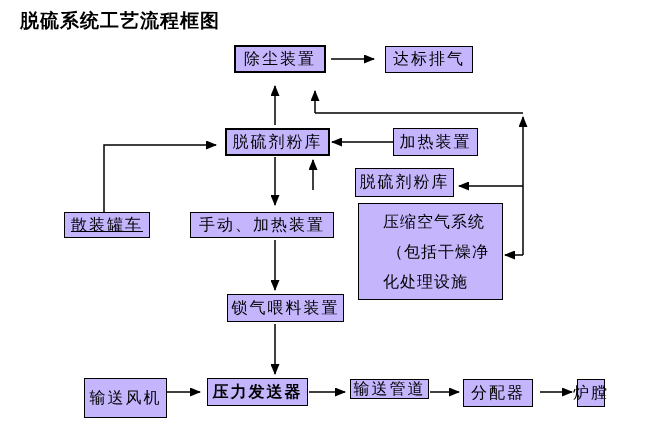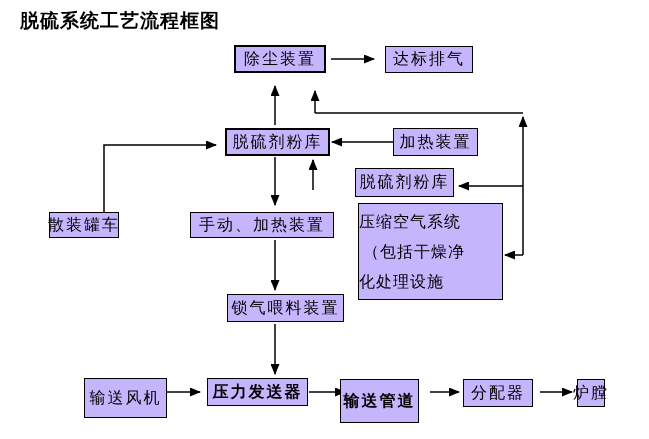--- a/index.html
+++ b/index.html
@@ -5,21 +5,21 @@
   html,body{margin:0;padding:0;background:#fff;}
   #stage{position:relative;width:649px;height:439px;background:#ffffff;overflow:hidden;
          font-family:"Liberation Serif","DejaVu Serif",serif;color:#000;border-radius:6px;}
   #title{position:absolute;left:20px;top:8px;font-family:"DejaVu Sans","Liberation Sans",sans-serif;
          font-weight:bold;font-size:19px;letter-spacing:1px;white-space:nowrap;}
   .box{position:absolute;border:1.5px solid #000;background:#c4b5fd;box-sizing:border-box;
        display:flex;align-items:center;justify-content:center;
        font-size:16px;letter-spacing:2px;white-space:nowrap;}
   .box.thick{border-width:2px;}
   .box.multiline{flex-direction:column;align-items:flex-start;justify-content:center;
-                 letter-spacing:1px;line-height:30px;padding-left:0;}
+                 letter-spacing:1px;line-height:30px;padding-left:24px;}
   .box.multiline .l2{padding-left:4px;}
   svg.edges{position:absolute;left:0;top:0;width:649px;height:439px;pointer-events:none;}
   svg.edges path{stroke:#000;stroke-width:1.5;fill:none;}
 </style>
 </head>
 <body>
 
 <div id="stage">
 
   <div id="title">脱硫系统工艺流程框图</div>
@@ -52,35 +52,35 @@
   <div class="box thick" style="left:234px;top:45px;width:92px;height:28px;">除尘装置</div>
 
   <div class="box" style="left:385px;top:46px;width:88px;height:27px;">达标排气</div>
 
   <div class="box thick" style="left:225px;top:128px;width:105px;height:28px;">脱硫剂粉库</div>
 
   <div class="box" style="left:393px;top:128px;width:85px;height:28px;">加热装置</div>
 
   <div class="box" style="left:355px;top:168px;width:99px;height:29px;">脱硫剂粉库</div>
 
-  <div class="box" style="left:49px;top:212px;width:70px;height:26px;">散装罐车</div>
+  <div class="box" style="left:64px;top:212px;width:86px;height:26px;text-decoration:underline;">散装罐车</div>
 
   <div class="box" style="left:190px;top:212px;width:144px;height:26px;">手动、加热装置</div>
 
   <div class="box multiline" style="left:358px;top:203px;width:145px;height:97px;">
     <span class="l1">压缩空气系统</span>
     <span class="l2">（包括干燥净</span>
     <span class="l3">化处理设施</span>
   </div>
 
   <div class="box" style="left:227px;top:294px;width:117px;height:28px;">锁气喂料装置</div>
 
   <div class="box" style="left:48px;top:378px;width:83px;height:40px;margin-left:36px;">输送风机</div>
 
   <div class="box" style="left:207px;top:378px;width:101px;height:28px;font-weight:bold;">压力发送器</div>
 
-  <div class="box" style="left:340px;top:379px;width:79px;height:44px;font-weight:bold;">输送管道</div>
+  <div class="box" style="left:350px;top:379px;width:79px;height:20px;">输送管道</div>
 
   <div class="box" style="left:463px;top:379px;width:70px;height:28px;text-align:right;">分配器</div>
 
   <div class="box" style="left:577px;top:379px;width:28px;height:28px;">炉膛</div>
 
 </div>
 
 </body></html>

